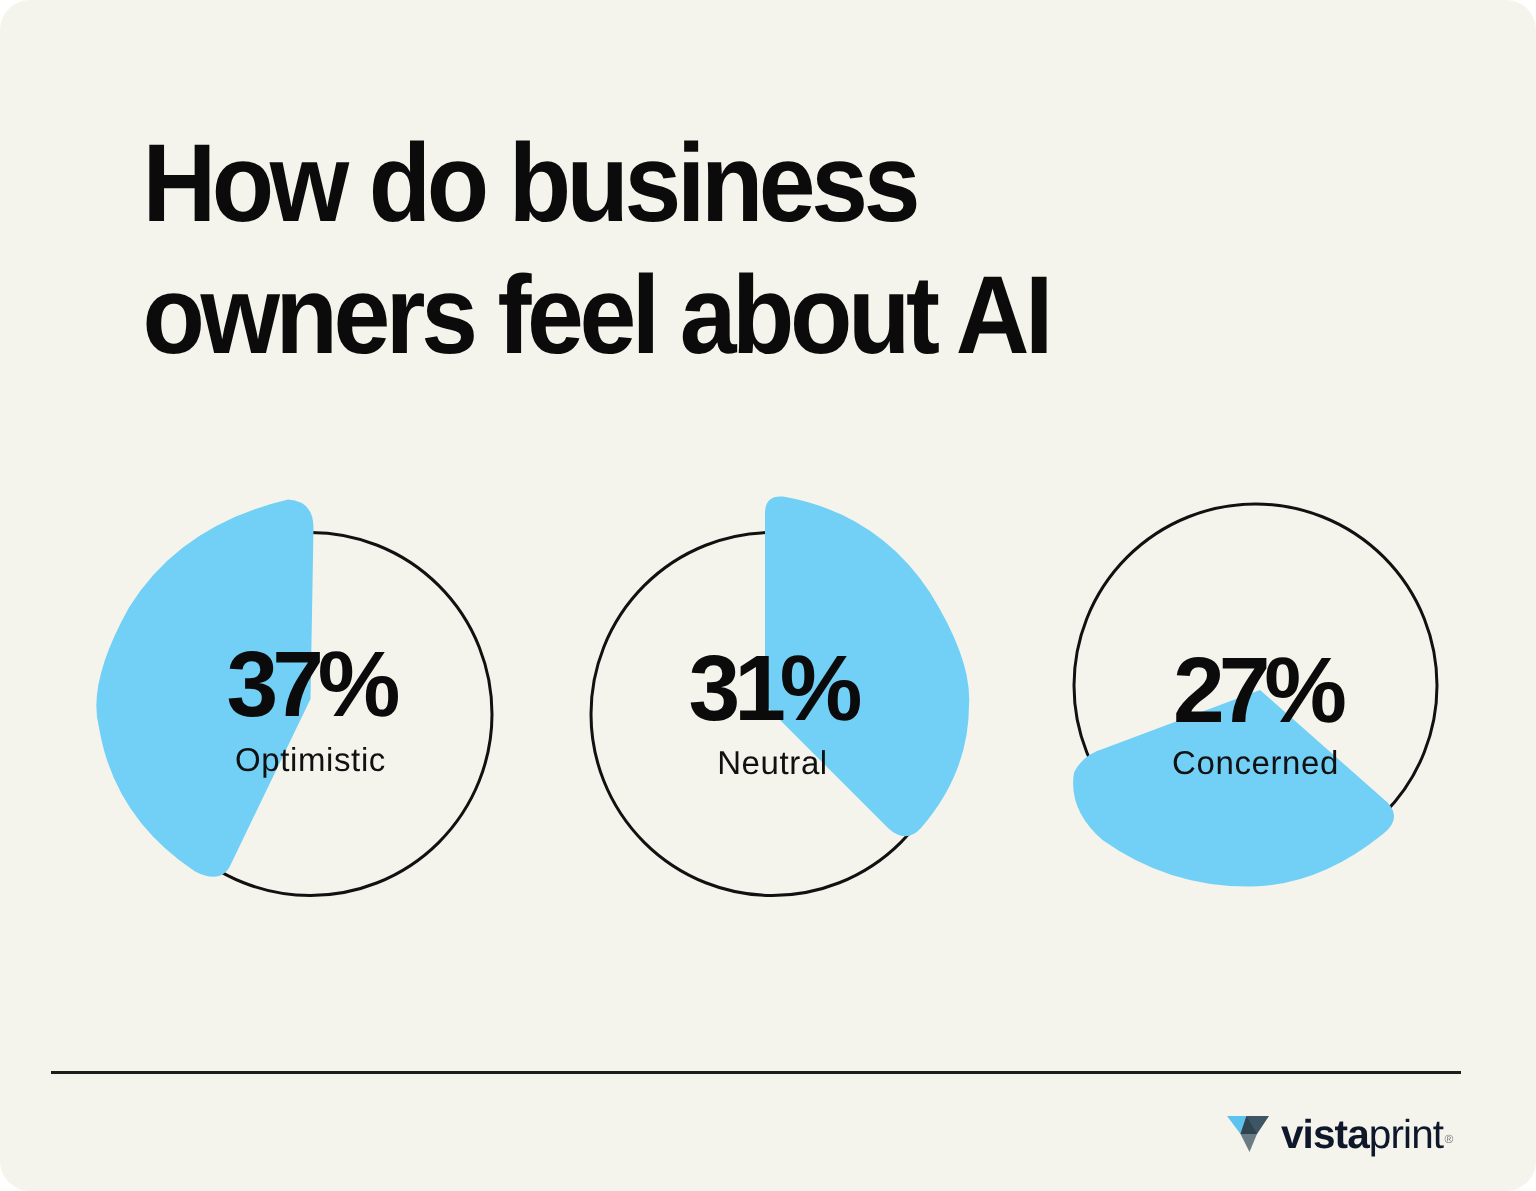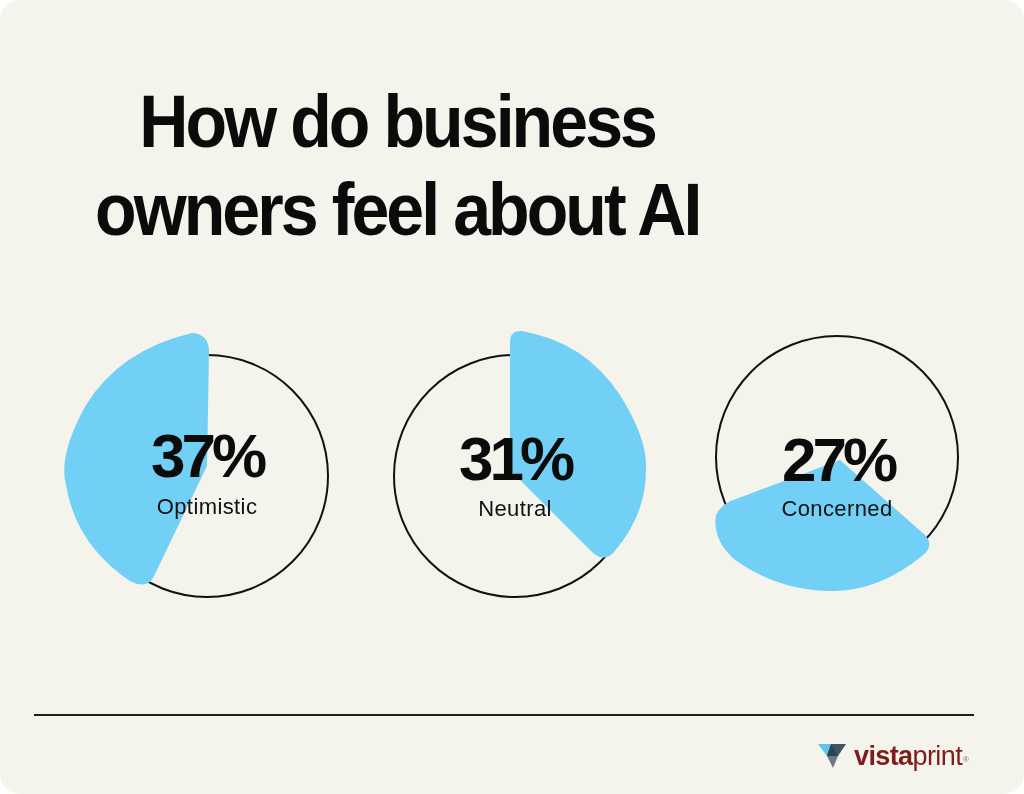--- a/index.html
+++ b/index.html
@@ -3,21 +3,21 @@
   <meta charset="utf-8">
   <style>
     html, body { margin: 0; padding: 0; }
     body {
       width: 1024px; height: 794px; background: #ffffff;
       position: relative; overflow: hidden;
       font-family: "Liberation Sans", "DejaVu Sans", sans-serif;
     }
     .card {
       position: absolute; left: 0; top: 0; width: 1024px; height: 794px;
-      background: #f5f4ec; border-radius: 20px; text-align: center;
+      background: #f5f4ec; border-radius: 20px;
     }
     .title {
       position: absolute; left: 95px; top: 78px; margin: 0;
       font-size: 74px; line-height: 88px; font-weight: 700;
       letter-spacing: -3.2px; color: #0b0b0b;
       transform: scaleX(0.92); transform-origin: left top;
       white-space: nowrap;
     }
     .title span { display: block; }
     svg.charts { position: absolute; left: 0; top: 0; }
@@ -32,21 +32,21 @@
     .divider {
       position: absolute; left: 34px; top: 714px; width: 940px; height: 2px;
       background: #1d1d1d;
     }
     .logo {
       position: absolute; left: 818px; top: 740px; height: 32px;
       display: flex; align-items: center;
     }
     .logo .word {
       font-family: "Liberation Sans", sans-serif; font-size: 27px;
-      letter-spacing: -0.6px; color: #7f1d1d; margin-left: 6px; line-height: 1;
+      letter-spacing: -0.6px; color: #0f172a; margin-left: 6px; line-height: 1;
     }
     .logo .word b { font-weight: 700; }
     .logo .word .thin { font-weight: 400; }
     .logo .reg { font-size: 8px; color: #777; margin-left: 1px; align-self: flex-end; margin-bottom: 8px; }
   </style>
 </head>
 <body>
 
 <div class="card">
 

